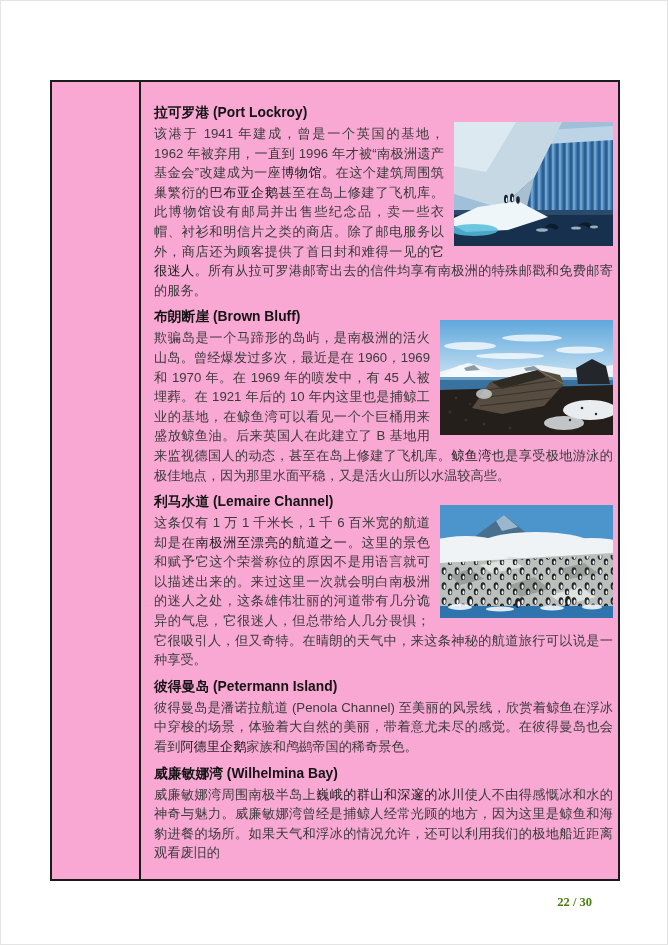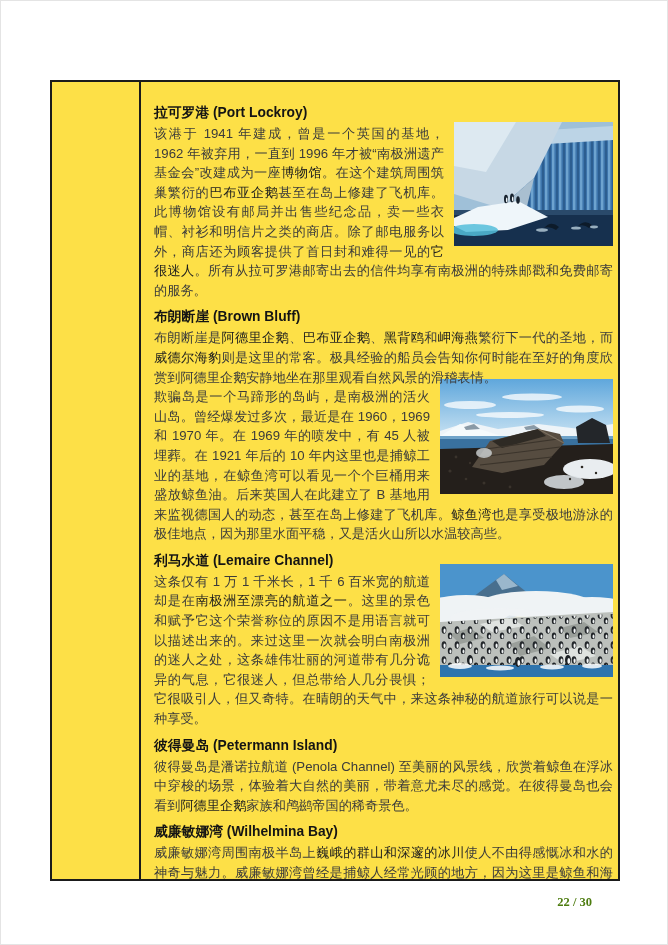--- a/index.html
+++ b/index.html
@@ -5,21 +5,21 @@
   html,body{margin:0;padding:0;}
   body{
     width:668px;height:945px;position:relative;background:#ffffff;
     font-family:"Liberation Sans","DejaVu Sans",sans-serif;
     outline:1px solid #e4e4e4;outline-offset:-1px;
     overflow:hidden;
   }
   .doc-table{
     position:absolute;left:50px;top:80px;width:570px;height:801px;
     border:2px solid #1b1b1b;display:flex;box-sizing:border-box;
-    background:#fde047;overflow:hidden;
+    background:#f9a8d4;overflow:hidden;
   }
   .col-left{
     width:89px;flex:0 0 89px;border-right:2px solid #1b1b1b;box-sizing:border-box;
   }
   .col-main{
     flex:1;padding:21px 5px 8px 13px;box-sizing:border-box;overflow:hidden;
   }
   .sec-h{
     font-size:13.8px;line-height:20px;margin:7px 0 1px 0;
     color:#141414;font-weight:bold;letter-spacing:0;
@@ -91,21 +91,20 @@
               <ellipse cx="122" cy="106" rx="5" ry="1.6"></ellipse>
               <ellipse cx="140" cy="105" rx="4" ry="1.4"></ellipse>
             </g>
           </svg>
         </span><span>该港于 1941 年建成，曾是一个英国的基地，1962 年被弃用，一直到 1996 年才被“南极洲遗产基金会”改建成为一座</span><b class="kw">博物馆</b><span>。在这个建筑周围筑巢繁衍的</span><b class="kw">巴布亚企鹅</b><span>甚至在岛上修建了飞机库。此博物馆设有邮局并出售些纪念品，卖一些衣帽、衬衫和明信片之类的商店。除了邮电服务以外，商店还为顾客提供了首日封和难得一见的</span><b class="kw">它很迷人</b><span>。所有从拉可罗港邮寄出去的信件均享有南极洲的特殊邮戳和免费邮寄的服务。</span>
       </p>
     </section>
 
     <section class="sec">
       <h3 class="sec-h">布朗断崖 (Brown Bluff)</h3>
-      <p class="sec-p"><span>布朗断崖是</span><b class="kw">阿德里企鹅</b><span>、</span><b class="kw">巴布亚企鹅</b><span>、</span><b class="kw">黑背鸥</b><span>和</span><b class="kw">岬海燕</b><span>繁衍下一代的圣地，而</span><b class="kw">威德尔海豹</b><span>则是这里的常客。极具经验的船员会告知你何时能在至好的角度欣赏到阿德里企鹅安静地坐在那里观看自然风景的滑稽表情。</span></p>
     </section>
 
     <section class="sec">
       <p class="sec-p">
         <span class="photo" id="photo-shipwreck">
           <svg width="173" height="115" viewBox="0 0 173 115" xmlns="http://www.w3.org/2000/svg">
             <defs>
               <linearGradient id="sky2" x1="0" y1="0" x2="0" y2="1">
                 <stop offset="0" stop-color="#5fa7dc"></stop>
                 <stop offset="1" stop-color="#cfe6f4"></stop>

